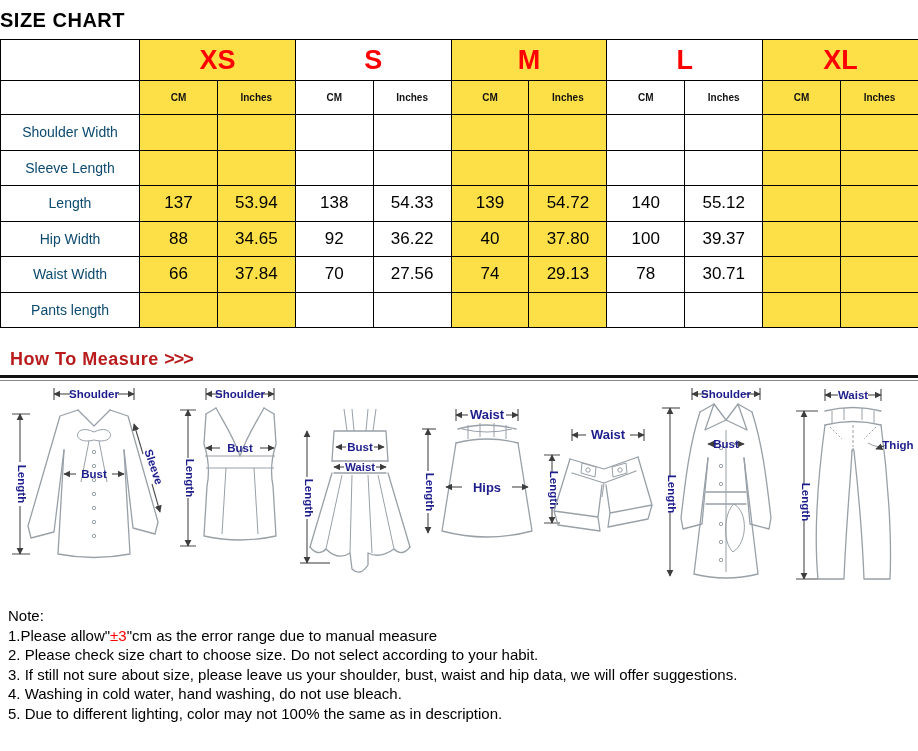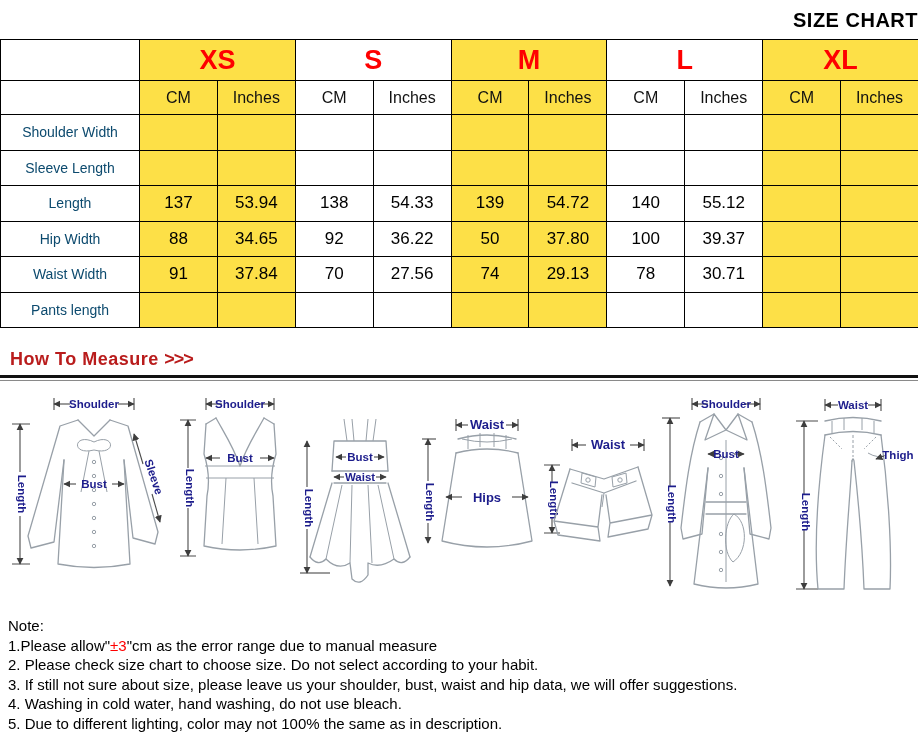--- a/index.html
+++ b/index.html
@@ -1,33 +1,33 @@
 <!DOCTYPE html>
 <html><head>
 <meta charset="utf-8">
 <style>
   html,body { margin:0; padding:0; background:#fff; }
   body { width:918px; height:751px; font-family:"Liberation Sans", sans-serif; color:#000; overflow:hidden; }
 
-  .title { text-align:right; font-size:20px; font-weight:bold; letter-spacing:0.5px; padding:9px 0 7px 0; }
+  .title { text-align:left; font-size:20px; font-weight:bold; letter-spacing:0.5px; padding:9px 0 7px 0; }
 
   table.size-chart { border-collapse:collapse; table-layout:fixed; width:918px; }
   table.size-chart td { border:1px solid #000; text-align:center; vertical-align:middle; overflow:hidden; padding:0; }
   .r-size td  { height:40px; font-size:27px; font-weight:bold; color:#fe0000; }
   .r-size td.lab { height:40px; }
-  .r-unit td  { height:33px; font-size:16px; font-weight:normal; color:#111; }
+  .r-unit td  { height:33px; font-size:10px; font-weight:bold; color:#111; }
   .r-body td  { height:34.5px; font-size:17px; }
   td.lab      { font-size:14px; font-weight:normal; color:#0c4a6e; }
   .sh { background:#fde047; }
 
   .htm-head { color:#b91c1c; font-size:18px; font-weight:bold; letter-spacing:0.5px; padding:21px 0 5px 10px; }
   .htm-head .chev { letter-spacing:-1px; }
   .rule { height:2px; border-top:3px solid #121212; border-bottom:1px solid #8a8a8a; }
 
-  .figures-wrap { margin-top:10px; }
+  .figures-wrap { margin-top:0; }
   svg text { font-family:"Liberation Sans", sans-serif; }
   .m-label  { fill:#1d1d8c; font-weight:bold; font-size:11.5px; text-anchor:middle; }
   .m-label.big { font-size:13px; }
   .g-stroke { fill:none; stroke:#98a0a8; stroke-width:1.3; stroke-linejoin:round; stroke-linecap:round; }
   .g-thin   { fill:none; stroke:#98a0a8; stroke-width:1; }
   .m-line   { fill:none; stroke:#4a4a4a; stroke-width:1.1; }
 
   .notes { padding:13px 8px 0 8px; font-size:15px; line-height:19.5px; color:#000; }
   .notes .red { color:#fe0000; }
 </style>
@@ -101,30 +101,30 @@
     <td>55.12</td>
     <td class="sh"></td>
     <td class="sh"></td>
   </tr>
   <tr class="r-body">
     <td class="lab">Hip Width</td>
     <td class="sh">88</td>
     <td class="sh">34.65</td>
     <td>92</td>
     <td>36.22</td>
-    <td class="sh">50</td>
+    <td class="sh">40</td>
     <td class="sh">37.80</td>
     <td>100</td>
     <td>39.37</td>
     <td class="sh"></td>
     <td class="sh"></td>
   </tr>
   <tr class="r-body">
     <td class="lab">Waist Width</td>
-    <td class="sh">91</td>
+    <td class="sh">66</td>
     <td class="sh">37.84</td>
     <td>70</td>
     <td>27.56</td>
     <td class="sh">74</td>
     <td class="sh">29.13</td>
     <td>78</td>
     <td>30.71</td>
     <td class="sh"></td>
     <td class="sh"></td>
   </tr>

